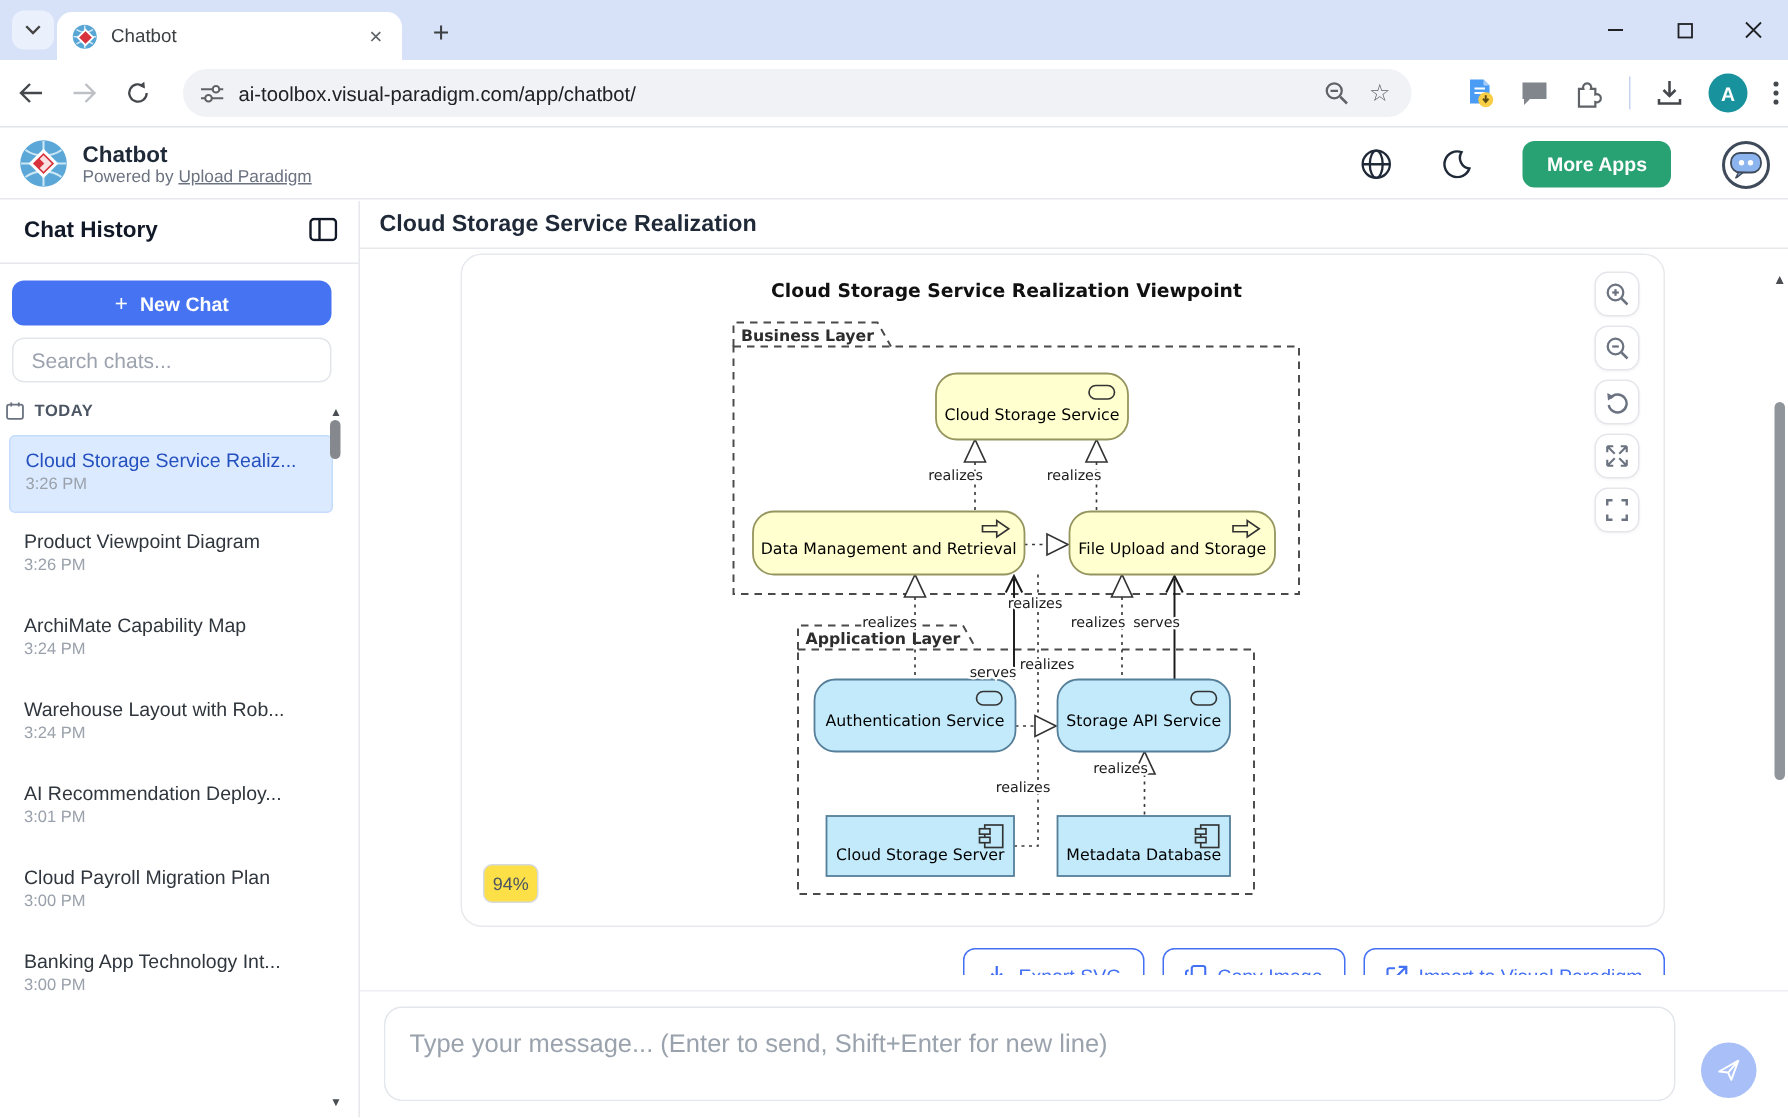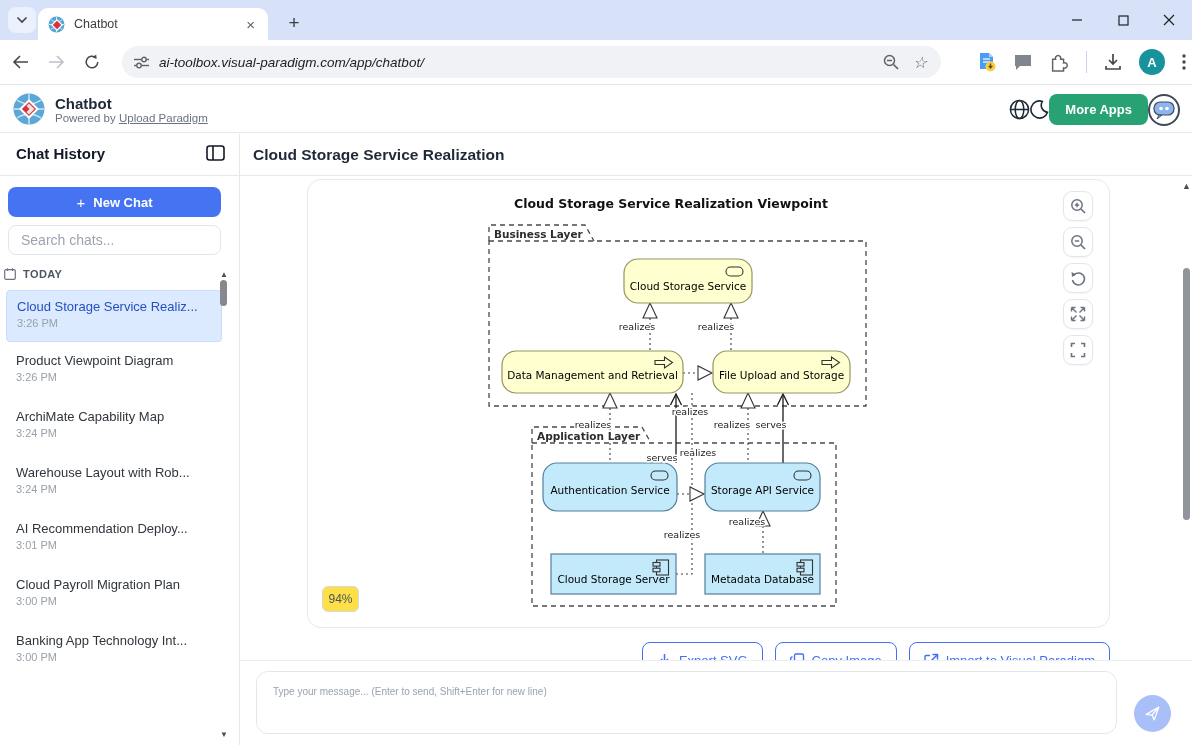--- a/index.html
+++ b/index.html
@@ -19,37 +19,37 @@
     display:flex; align-items:center; justify-content:center; }
   .win-controls { position:absolute; right:0; top:0; height:40px; display:flex; align-items:center; }
   .win-btn { width:46px; height:40px; display:flex; align-items:center; justify-content:center;
     font-size:14px; color:#202124; }
   .toolbar { position:absolute; left:0; top:40px; width:1192px; height:45px; background:#fff;
     border-bottom:1px solid #e1e4e8; display:flex; align-items:center; }
   .nav-ic { width:32px; height:32px; display:flex; align-items:center; justify-content:center;
     font-size:17px; color:#44474b; margin-left:4px; }
   .nav-ic.disabled { color:#bdc1c6; }
   .url-pill { position:absolute; left:122px; top:6px; width:819px; height:32px; background:#f0f2f5;
-    border-radius:16px; display:flex; align-items:center; padding:0 12px;font-style:italic; }
+    border-radius:16px; display:flex; align-items:center; padding:0 12px; }
   .url-text { font-size:13.5px; color:#202124; margin-left:10px; flex:1; white-space:nowrap; overflow:hidden; }
   .url-right { display:flex; align-items:center; gap:14px; margin-right:2px; }
   .ext-area { position:absolute; right:6px; top:6px; height:32px; display:flex; align-items:center; gap:17px; }
   .ext-sep { width:1px; height:22px; background:#c6d4ef; }
   .avatar { width:26px; height:26px; border-radius:50%; background:#18929c; color:#fff; font-size:13px;
     font-weight:bold; display:flex; align-items:center; justify-content:center; }
   .star { font-size:16px; color:#5f6368; }
 
   
   .appheader { position:absolute; left:0; top:86px; width:1192px; height:47px; background:#fff;
     border-bottom:1px solid #e6e8eb; display:flex; align-items:center; }
   .brand { display:flex; align-items:center; margin-left:12px; gap:9px; }
   .brand-name { font-size:15px; font-weight:bold; color:#1f2937; line-height:17px; }
   .brand-sub { font-size:11.5px; color:#6b7280; }
   .brand-sub a { color:#6b7280; text-decoration:underline; }
-  .header-right { position:absolute; right:12px; top:0; height:47px; display:flex; align-items:center; gap:0; }
+  .header-right { position:absolute; right:12px; top:0; height:47px; display:flex; align-items:center; gap:34px; }
   .more-apps { background:#28a173; color:#fff; font-size:13px; font-weight:bold; border:none;
     border-radius:8px; padding:8px 16px; }
   .robot-badge { width:32px; height:32px; border-radius:50%; border:2px solid #3f4a5a; background:#fff;
     display:flex; align-items:center; justify-content:center; }
 
   
   .bodyrow { position:absolute; left:0; top:134px; width:1192px; height:611px; display:flex; }
   .sidebar { position:relative; width:240px; height:611px; background:#fff; border-right:1px solid #e6e8eb; }
   .side-head { height:42px; border-bottom:1px solid #e6e8eb; display:flex; align-items:center;
     justify-content:space-between; padding:0 14px 3px 16px; }
@@ -69,42 +69,42 @@
   .chat-item .ci-title { font-size:13px; color:#30363d; font-weight:500; white-space:nowrap; overflow:hidden; }
   .chat-item .ci-time { font-size:11px; color:#9aa1ab; margin-top:3px; }
   .chat-item.selected { background:#dbeafe; border:1px solid #c5dcfc; border-radius:4px;
     margin:0 0 4px 6px; width:216px; height:52px; padding:8px 10px 0 10px; }
   .chat-item.selected .ci-title { color:#2450c0; }
   .sb-scroll-up   { position:absolute; right:11px; top:136px; font-size:8px; color:#4a4d52; }
   .sb-scroll-thumb{ position:absolute; right:12px; top:146px; width:7px; height:26px; background:#85898e; border-radius:4px; }
   .sb-scroll-down { position:absolute; right:11px; top:596px; font-size:8px; color:#4a4d52; }
 
   .main { position:relative; width:952px; height:611px; }
-  .main-head { height:42px; border-bottom:1px solid #e6e8eb; display:flex; align-items:center; padding-left:13px; }
+  .main-head { height:32px; border-bottom:1px solid #e6e8eb; display:flex; align-items:center; padding-left:13px; }
   .page-title { font-size:15.5px; font-weight:bold; color:#1f2937; }
   .content { position:relative; height:484px; overflow:hidden; background:#fff; }
   .msg-card { position:absolute; left:67px; top:3px; width:803px; height:449px; background:#fff;
     border:1px solid #e7e9ec; border-radius:14px; }
   #diagram { position:absolute; left:244px; top:10px; }
   .zoom-badge { position:absolute; left:82px; top:410px; width:37px; height:26px; border:1px solid #d6d9dd;
     border-radius:6px; background:#fde047; font-size:12px; color:#4b5563;
     display:flex; align-items:center; justify-content:center; }
   .float-tools { position:absolute; left:823px; top:15px; display:flex; flex-direction:column; gap:6px; }
   .ft-btn { width:30px; height:30px; background:#fff; border:1px solid #e4e6ea; border-radius:9px;
     display:flex; align-items:center; justify-content:center; box-shadow:0 1px 2px rgba(0,0,0,.04); }
   .actions { position:absolute; left:0; top:466px; width:952px; display:flex; gap:12px; justify-content:flex-end;
     padding-right:82px; }
   .action-btn { height:36px; border:1.5px solid #4470f4; border-radius:8px; background:#fff; color:#4470f4;
     font-size:13px; font-weight:500; font-family:inherit; display:flex; align-items:center; gap:7px; padding:0 14px; }
   .footer { position:absolute; left:240px; top:660px; width:952px; height:85px; background:#fff;
     border-top:1px solid #eceef1; z-index:5; }
   .composer { position:absolute; left:16px; top:10px; width:861px; height:63px; border:1px solid #e3e6ea;
     border-radius:12px; }
   .composer textarea { width:100%; height:100%; border:none; resize:none; outline:none; border-radius:12px;
-    padding:14px 16px; font-size:10px; color:#374151; font-family:inherit; }
+    padding:14px 16px; font-size:17px; color:#374151; font-family:inherit; }
   .composer textarea::placeholder { color:#9aa3ad; }
   .send-btn { position:absolute; left:894px; top:34px; width:37px; height:37px; border-radius:50%;
     background:#a9bff8; border:none; display:flex; align-items:center; justify-content:center; }
   .main-scroll-up { position:absolute; left:1182px; top:181px; font-size:9px; color:#4a4d52; z-index:6; }
   .main-scroll-thumb { position:absolute; left:1183px; top:268px; width:7px; height:252px; background:#90959b;
     border-radius:4px; z-index:6; }
   svg { display:block; }
 </style>
 </head>
 <body>

